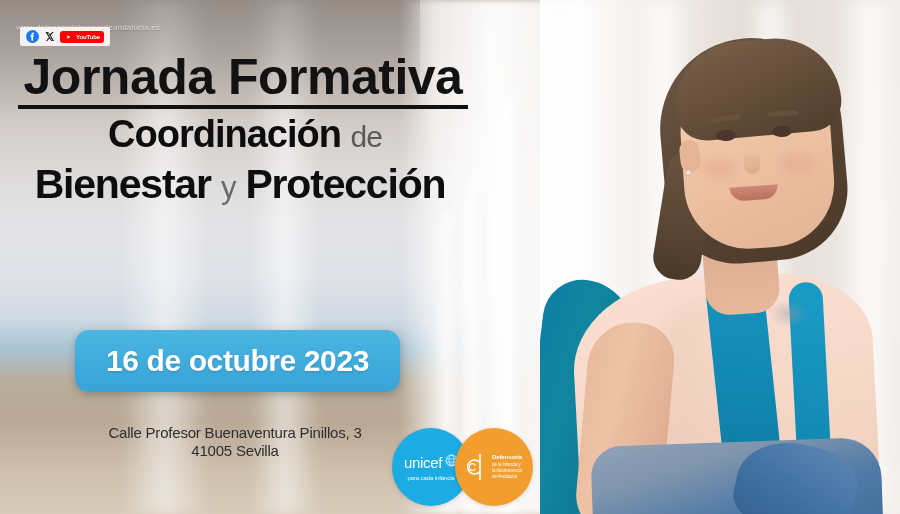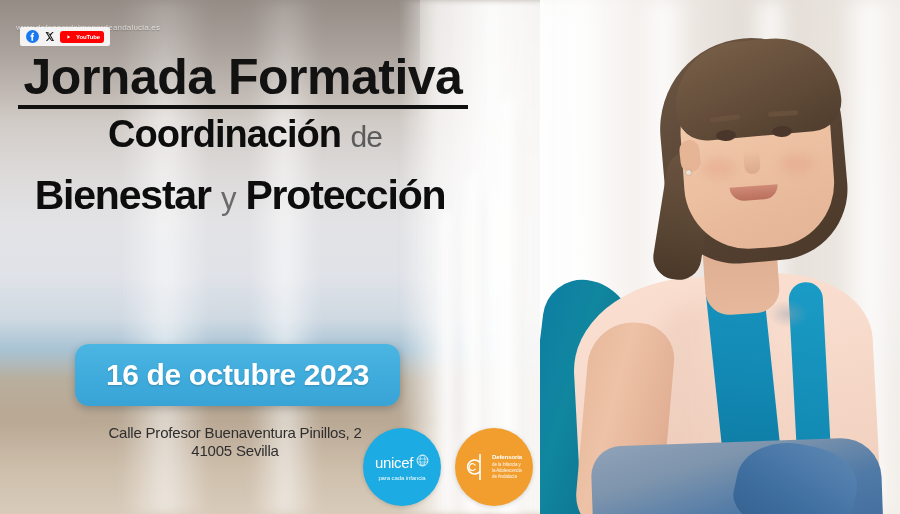--- a/index.html
+++ b/index.html
@@ -246,51 +246,51 @@
   }
   .t-coord{
     margin-top:4px;
     font-size:38px;letter-spacing:-1px;color:#0d0d0d;
     white-space:nowrap;
     margin-left:10px;
   }
   .t-coord b{font-weight:bold;}
   .t-coord .soft{font-weight:400;color:#5b5b5b;font-size:30px;}
   .t-bien{
-    margin-top:16px;
+    margin-top:5px;
     font-size:41px;letter-spacing:-1.2px;color:#0d0d0d;
     white-space:nowrap;
   }
   .t-bien b{font-weight:bold;}
   .t-bien .soft{font-weight:400;color:#6a6a6a;font-size:31px;}
 
   
   .datepill{
-    position:absolute;left:75px;top:344px;width:325px;height:62px;
+    position:absolute;left:75px;top:330px;width:325px;height:62px;
     background:linear-gradient(180deg,#4cb6e2 0%,#3fabdc 55%,#39a3d6 100%);
     border-radius:14px;
     box-shadow:0 3px 8px rgba(0,0,0,.22);
     display:flex;align-items:center;justify-content:center;
   }
   .datepill span{
     color:#fff;font-size:30px;font-weight:bold;letter-spacing:-.4px;
     text-shadow:0 1px 2px rgba(0,0,0,.18);
   }
 
   
   .venue{
     position:absolute;left:0;top:422px;width:470px;text-align:center;color:#2b2b2b;
   }
   .v-name{font-size:25px;font-weight:400;letter-spacing:-.4px;color:#3a3a3a;}
   .v-addr{font-size:15px;margin-top:2px;letter-spacing:-.2px;color:#2e2e2e;}
   .v-city{font-size:15px;margin-top:1px;letter-spacing:-.2px;color:#2e2e2e;}
 
   
   .logo-unicef{
-    position:absolute;left:363px;top:428px;width:78px;height:78px;
+    position:absolute;left:392px;top:428px;width:78px;height:78px;
     border-radius:50%;
     background:#1cabe2;
     display:flex;flex-direction:column;align-items:center;justify-content:center;
     box-shadow:0 1px 4px rgba(0,0,0,.15);
   }
   .unicef-row{display:flex;align-items:center;gap:3px;}
   .unicef-word{color:#fff;font-size:15px;font-weight:400;letter-spacing:-.3px;}
   .unicef-tag{color:#fff;font-size:6px;margin-top:4px;letter-spacing:-.1px;opacity:.95;}
 
   .logo-def{
@@ -390,21 +390,21 @@
       <span class="soft">y</span>
       <b>Protección</b>
     </div>
   </div>
 
   <div class="datepill">
     <span>16 de octubre 2023</span>
   </div>
 
   <div class="venue">
-    <div class="v-addr">Calle Profesor Buenaventura Pinillos, 2</div>
+    <div class="v-addr">Calle Profesor Buenaventura Pinillos, 3</div>
     <div class="v-city">41005 Sevilla</div>
   </div>
 
   <div class="logo-unicef">
     <div class="unicef-row">
       <span class="unicef-word">unicef</span>
       <span>
         <svg width="13" height="13" viewBox="0 0 24 24">
           <circle cx="12" cy="12" r="10" fill="none" stroke="#fff" stroke-width="1.6"></circle>
           <ellipse cx="12" cy="12" rx="4.6" ry="10" fill="none" stroke="#fff" stroke-width="1.1"></ellipse>

